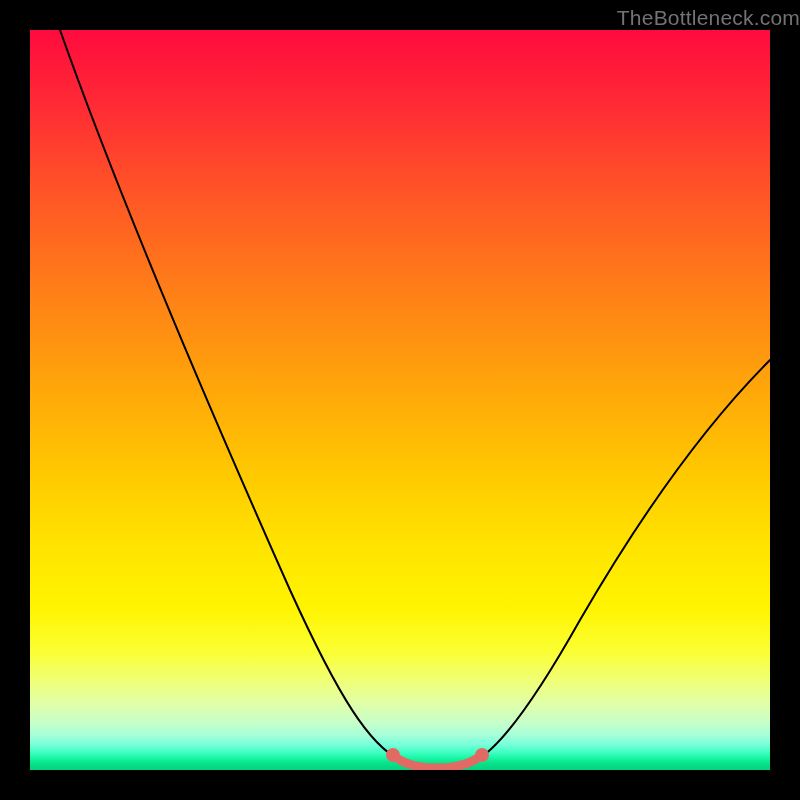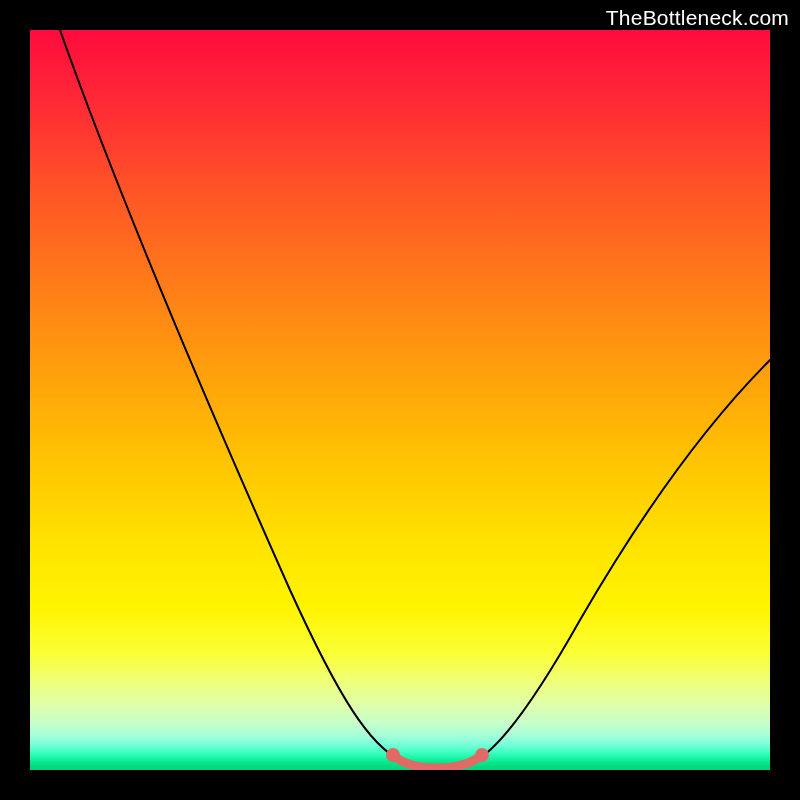--- a/index.html
+++ b/index.html
@@ -41,22 +41,22 @@
       #45ffc6 97.5%,
       #18f6a5 98.4%,
       #07e68c 99.0%,
       #06da82 99.5%,
       #06d47e 100%
     );
   }
   .watermark {
     position: absolute;
     top: 6px;
-    right: 11px;
-    color: #ffffff;
+    right: 0;
+    color: #737373;
     font-size: 21px;
     font-weight: 400;
     letter-spacing: 0.2px;
     user-select: none;
   }
   svg.curve {
     position: absolute;
     left: 0;
     top: 0;
     width: 740px;

